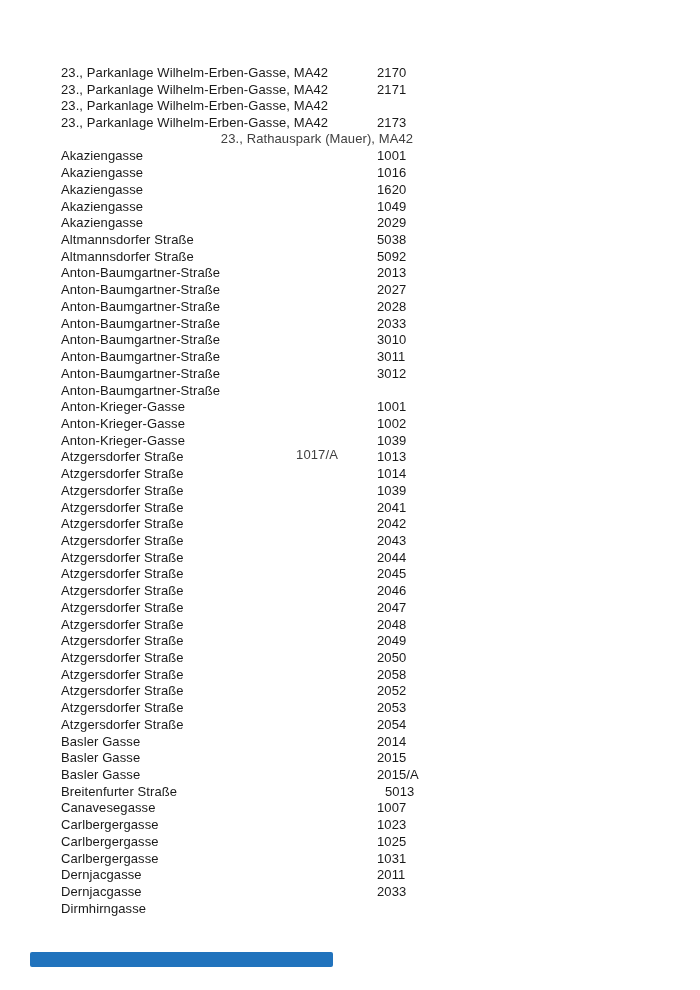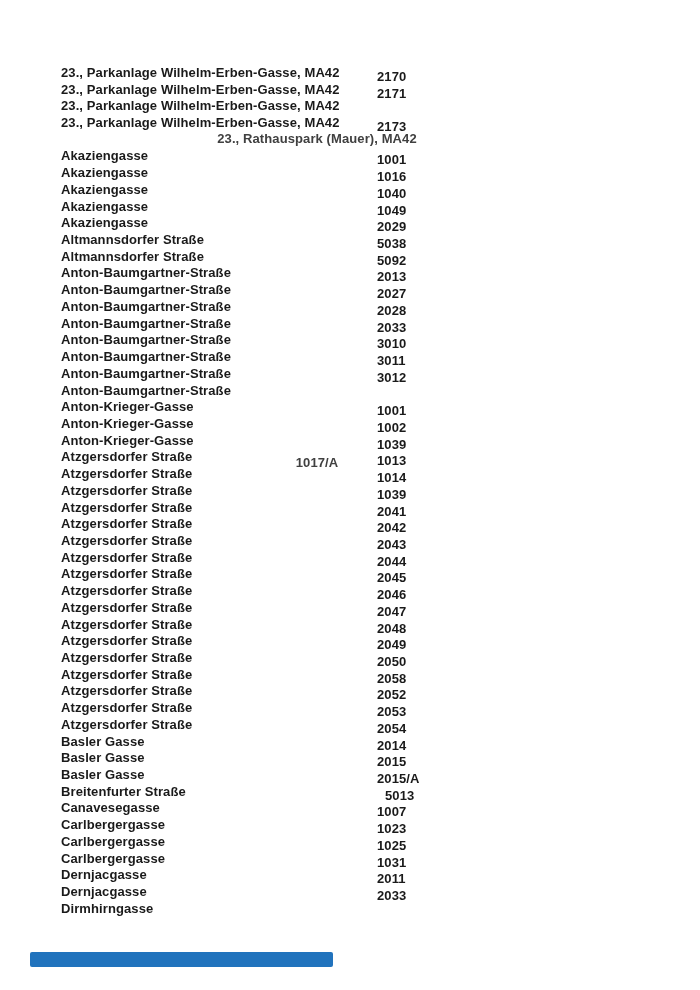--- a/index.html
+++ b/index.html
@@ -7,21 +7,20 @@
     padding: 0;
     background: #ffffff;
   }
   .page {
     position: relative;
     width: 603px;
     height: 990px;
     background: #ffffff;
     overflow: hidden;
     font-family: "Liberation Sans", "DejaVu Sans", sans-serif;
-    font-weight: bold;
   }
   .street-list {
     position: absolute;
     top: 64px;
     left: 61px;
     right: 30px;
   }
   .row {
     display: flex;
     height: 16.72px;
@@ -30,21 +29,20 @@
     color: #1a1a1a;
     letter-spacing: 0.1px;
     white-space: nowrap;
   }
   .cell-street {
     flex: 0 0 316px;
     overflow: visible;
   }
   .cell-number {
     flex: 1 1 auto;
-    margin-top: 8px;
   }
   .highlight-bar {
     position: absolute;
     left: 30px;
     top: 952px;
     width: 303px;
     height: 15px;
     border-radius: 2px;
   }
 </style>
@@ -75,21 +73,21 @@
       <div class="row" style="color: rgb(26, 26, 26);">
         <span class="cell-street">Akaziengasse</span>
         <span class="cell-number">1001</span>
       </div>
       <div class="row" style="color: rgb(26, 26, 26);">
         <span class="cell-street">Akaziengasse</span>
         <span class="cell-number">1016</span>
       </div>
       <div class="row" style="color: rgb(26, 26, 26);">
         <span class="cell-street">Akaziengasse</span>
-        <span class="cell-number">1040</span>
+        <span class="cell-number">1620</span>
       </div>
       <div class="row" style="color: rgb(26, 26, 26);">
         <span class="cell-street">Akaziengasse</span>
         <span class="cell-number">1049</span>
       </div>
       <div class="row" style="color: rgb(26, 26, 26);">
         <span class="cell-street">Akaziengasse</span>
         <span class="cell-number">2029</span>
       </div>
       <div class="row" style="color: rgb(26, 26, 26);">

